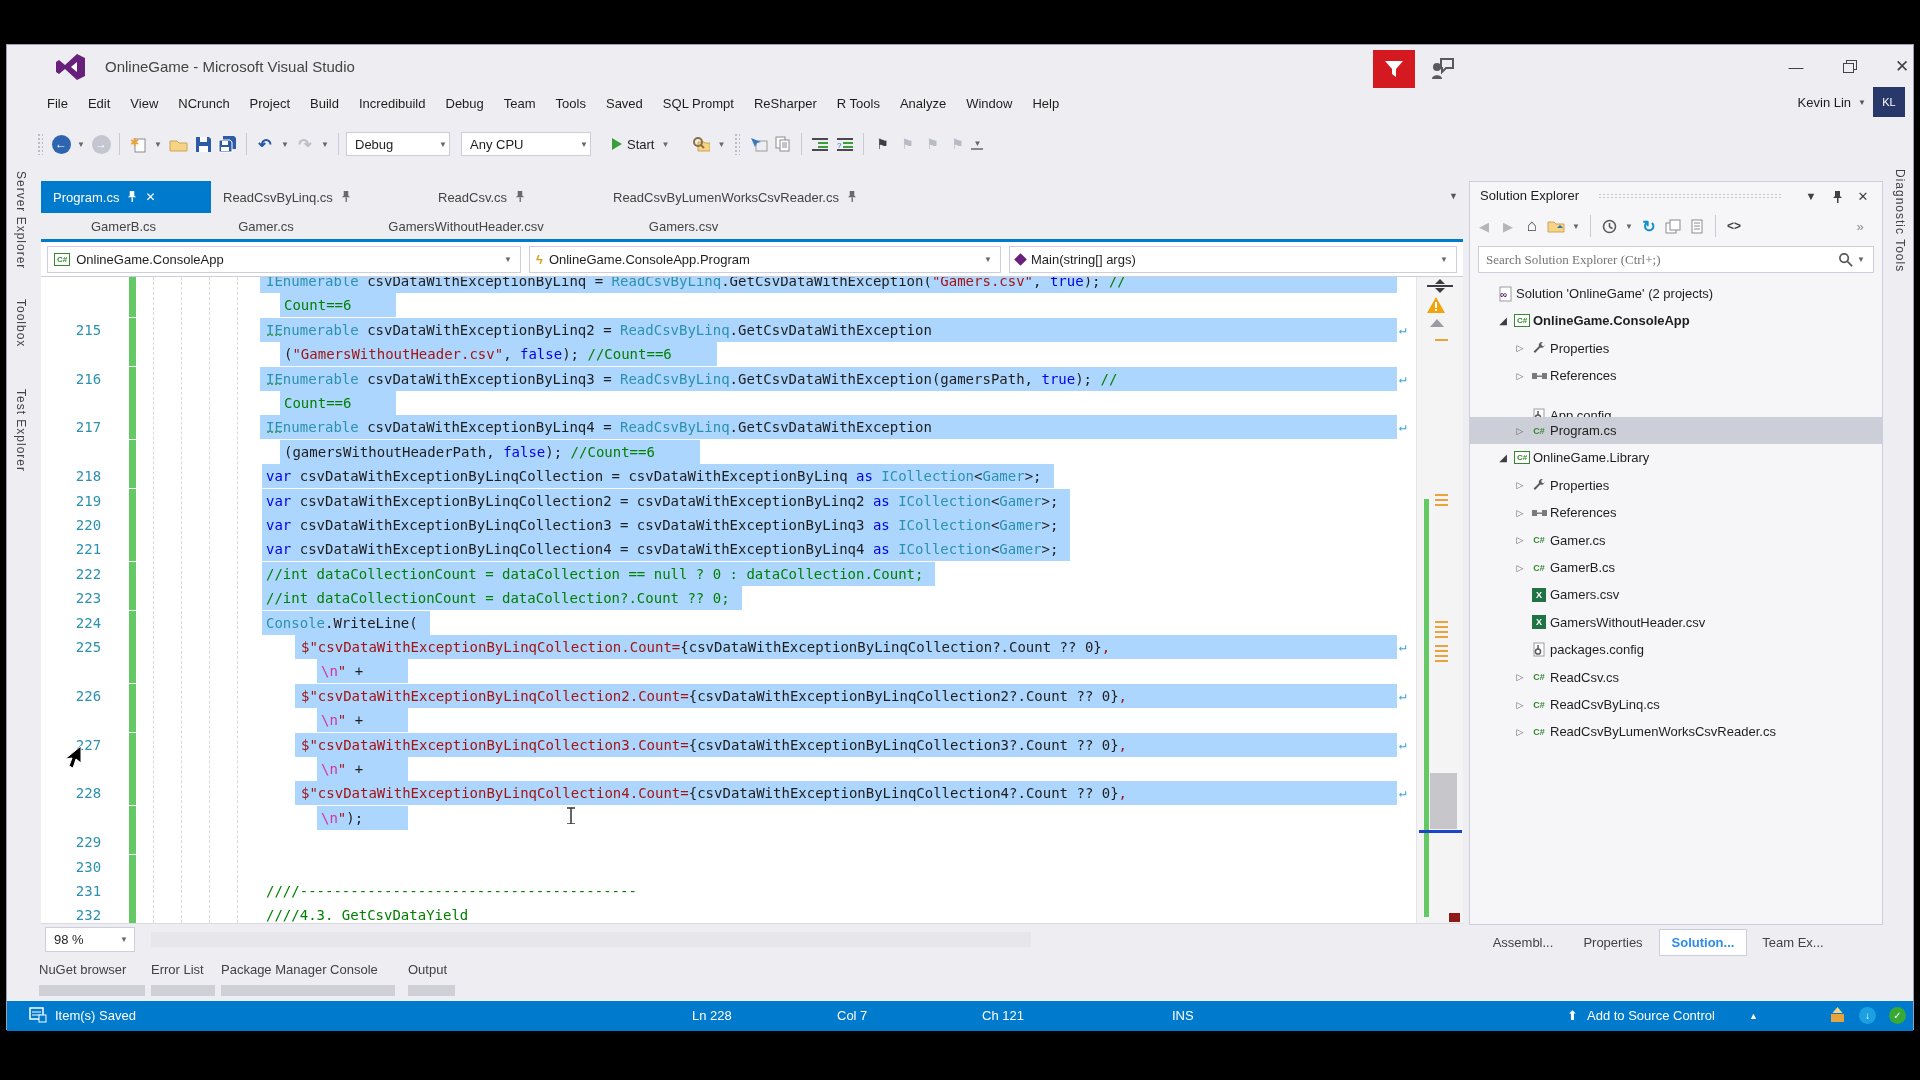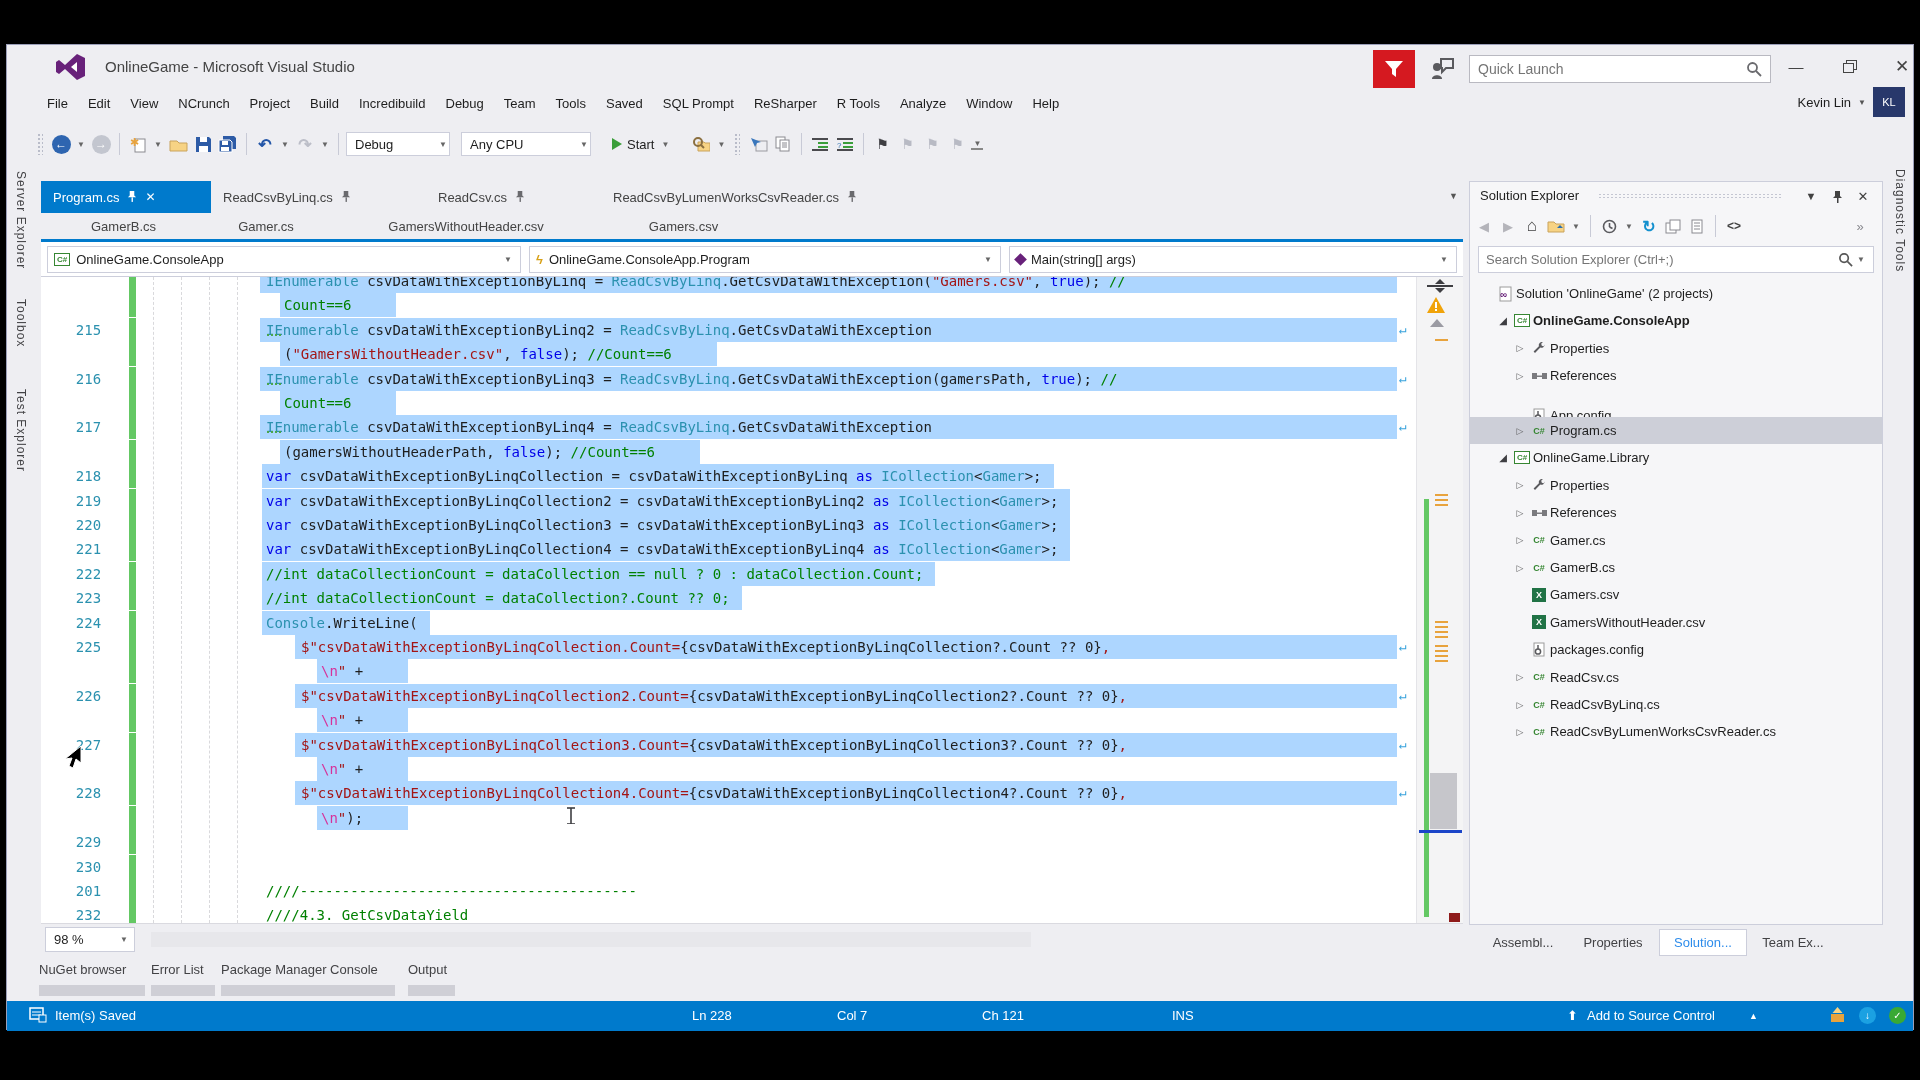--- a/index.html
+++ b/index.html
@@ -80,21 +80,21 @@
   .bp-label{position:absolute;top:917px;font-size:13px;color:#424245;}
   .bp-block{position:absolute;top:940px;height:11px;background:#CFCFD6;}
   
   .sepanel{position:absolute;left:1462px;top:136px;width:414px;height:744px;background:#F6F6F8;border:1px solid #CCCEDB;}
   .se-title{position:absolute;left:10px;top:6px;font-size:13px;color:#1E1E1E;}
   .se-grip{position:absolute;left:128px;top:11px;width:185px;height:6px;background-image:radial-gradient(#C4C6D2 1px,transparent 1.2px);background-size:4px 3px;}
   .se-btn{position:absolute;top:4px;width:22px;height:20px;display:flex;align-items:center;justify-content:center;color:#424242;font-size:11px;}
   .se-toolbar{position:absolute;left:4px;top:28px;width:404px;height:32px;display:flex;align-items:center;gap:4px;}
   .sei{min-width:20px;height:22px;display:flex;align-items:center;justify-content:center;font-size:13px;color:#424242;}
   .se-search{position:absolute;left:8px;top:64px;width:396px;height:27px;background:#fff;border:1px solid #CCCEDB;display:flex;align-items:center;}
-  .se-search input{flex:1;border:0;outline:0;background:transparent;font-size:13px;color:#6A6A6A;padding:0 7px;font-family:Liberation Sans, sans-serif;}
+  .se-search input{flex:1;border:0;outline:0;background:transparent;font-size:13px;color:#6A6A6A;padding:0 7px;font-family:Liberation Serif, serif;}
   .tree{position:absolute;left:0;top:98px;width:100%;}
   .trow{position:absolute;left:0;width:100%;height:27px;display:flex;align-items:center;font-size:13px;color:#1E1E1E;}
   .trow.selected{background:#CDCFD8;}
   .exp{width:16px;text-align:center;font-size:9px;color:#646465;flex:none;}
   .exp.e{color:#3E3E42;font-size:10px;}
   .ticon{width:22px;display:flex;align-items:center;justify-content:center;flex:none;}
   .ic-csf{font:bold 9px "Liberation Sans",sans-serif;color:#368632;}
   .ic-csv{width:14px;height:14px;background:#217346;color:#fff;font:bold 9px/14px "Liberation Sans",sans-serif;text-align:center;}
   .tlabel{white-space:nowrap;}
   .tlabel.b{font-weight:bold;}
@@ -126,27 +126,20 @@
     <div class="red-badge">
       <svg width="20" height="18" viewBox="0 0 20 18">
           <path d="M1 1h18l-7 8v8l-4-3V9z" fill="#fff"></path>
         </svg>
     </div>
     <svg class="feedback-ic" viewBox="0 0 26 24">
         <circle cx="8" cy="10" r="4" fill="#5A5A5E"></circle>
         <path d="M3 22c0-5 10-5 10 0z" fill="#5A5A5E"></path>
         <path d="M12 2h12v9h-7l-4 4v-4h-1z" fill="none" stroke="#5A5A5E" stroke-width="2"></path>
       </svg>
-    <div class="quick-launch">
-      <input placeholder="Quick Launch" style="">
-      <svg width="16" height="16" viewBox="0 0 16 16" style="margin-right:8px">
-          <circle cx="6.5" cy="6.5" r="4.5" fill="none" stroke="#6A6A6E" stroke-width="1.8"></circle>
-          <line x1="10" y1="10" x2="15" y2="15" stroke="#6A6A6E" stroke-width="1.8"></line>
-        </svg>
-    </div>
     <div class="winbtn" style="left:1772px">—</div>
     <div class="winbtn" style="left:1826px">
       <svg width="14" height="13" viewBox="0 0 14 13">
           <rect x="3.5" y="0.5" width="10" height="9" fill="none" stroke="#444"></rect>
           <rect x="0.5" y="3.5" width="10" height="9" fill="#EEEEF2" stroke="#444"></rect>
         </svg>
     </div>
     <div class="winbtn" style="left:1878px;font-size:17px">✕</div>
   </div>
 
@@ -363,21 +356,21 @@
         <div class="code-row" style="top: 358px;"><span class="ln">225</span><span class="chg"></span><span class="selband" style="left: 254px; width: 1102px;"></span><span class="code" style="left: 260px;"><span class="tk s">$"csvDataWithExceptionByLinqCollection.Count=</span><span class="tk p">{csvDataWithExceptionByLinqCollection?.Count ?? 0}</span><span class="tk s">,</span></span><span class="wg">↵</span></div>
         <div class="code-row" style="top: 382.4px;"><span class="chg"></span><span class="code hl" style="left: 280px; padding-right: 45px; margin-left: -4px; padding-left: 4px;"><span class="tk e">\n</span><span class="tk s">"</span><span class="tk p"> +</span></span></div>
         <div class="code-row" style="top: 406.8px;"><span class="ln">226</span><span class="chg"></span><span class="selband" style="left: 254px; width: 1102px;"></span><span class="code" style="left: 260px;"><span class="tk s">$"csvDataWithExceptionByLinqCollection2.Count=</span><span class="tk p">{csvDataWithExceptionByLinqCollection2?.Count ?? 0}</span><span class="tk s">,</span></span><span class="wg">↵</span></div>
         <div class="code-row" style="top: 431.2px;"><span class="chg"></span><span class="code hl" style="left: 280px; padding-right: 45px; margin-left: -4px; padding-left: 4px;"><span class="tk e">\n</span><span class="tk s">"</span><span class="tk p"> +</span></span></div>
         <div class="code-row" style="top: 455.6px;"><span class="ln">227</span><span class="chg"></span><span class="selband" style="left: 254px; width: 1102px;"></span><span class="code" style="left: 260px;"><span class="tk s">$"csvDataWithExceptionByLinqCollection3.Count=</span><span class="tk p">{csvDataWithExceptionByLinqCollection3?.Count ?? 0}</span><span class="tk s">,</span></span><span class="wg">↵</span></div>
         <div class="code-row" style="top: 480px;"><span class="chg"></span><span class="code hl" style="left: 280px; padding-right: 45px; margin-left: -4px; padding-left: 4px;"><span class="tk e">\n</span><span class="tk s">"</span><span class="tk p"> +</span></span></div>
         <div class="code-row" style="top: 504.4px;"><span class="ln">228</span><span class="chg"></span><span class="selband" style="left: 254px; width: 1102px;"></span><span class="code" style="left: 260px;"><span class="tk s">$"csvDataWithExceptionByLinqCollection4.Count=</span><span class="tk p">{csvDataWithExceptionByLinqCollection4?.Count ?? 0}</span><span class="tk s">,</span></span><span class="wg">↵</span></div>
         <div class="code-row" style="top: 528.8px;"><span class="chg"></span><span class="code hl" style="left: 280px; padding-right: 45px; margin-left: -4px; padding-left: 4px;"><span class="tk e">\n</span><span class="tk s">"</span><span class="tk p">);</span></span></div>
         <div class="code-row" style="top: 553.2px;"><span class="ln">229</span><span class="chg"></span><span class="code" style="left: 225px;"></span></div>
         <div class="code-row" style="top: 577.6px;"><span class="ln">230</span><span class="chg"></span><span class="code" style="left: 225px;"></span></div>
-        <div class="code-row" style="top: 602px;"><span class="ln">201</span><span class="chg"></span><span class="code" style="left: 225px;"><span class="tk c">////----------------------------------------</span></span></div>
+        <div class="code-row" style="top: 602px;"><span class="ln">231</span><span class="chg"></span><span class="code" style="left: 225px;"><span class="tk c">////----------------------------------------</span></span></div>
         <div class="code-row" style="top: 626.4px;"><span class="ln">232</span><span class="chg"></span><span class="code" style="left: 225px;"><span class="tk c">////4.3. GetCsvDataYield</span></span></div>
       </div>
   </div>
 
   <div class="vscroll">
     <svg style="position:absolute;left:6px;top:2px" width="34" height="14">
         <path d="M17 0l5 5h-10z" fill="#3E3E42"></path>
         <rect x="4" y="6" width="26" height="2" fill="#3E3E42"></rect>
         <path d="M17 14l-5-5h10z" fill="#3E3E42"></path>
       </svg>
@@ -624,21 +617,21 @@
             <span class="ic-csf">C#</span>
           </span>
           <span class="tlabel">ReadCsvByLumenWorksCsvReader.cs</span>
         </div>
       </div>
   </div>
 
   <div>
       <span class="setab" style="left: 1472px; width: 88px;">Assembl...</span>
       <span class="setab" style="left: 1562px; width: 88px;">Properties</span>
-      <span class="setab active" style="left: 1652px; width: 88px;">Solution...</span>
+      <span class="setab active" style="left: 1652px; width: 88px; font-weight: bold;">Solution...</span>
       <span class="setab" style="left: 1742px; width: 88px;">Team Ex...</span>
     </div>
 
   <div>
       <span class="vtab" style="left: 7px; top: 126px;">Server Explorer</span>
       <span class="vtab" style="left: 7px; top: 254px;">Toolbox</span>
       <span class="vtab" style="left: 7px; top: 344px;">Test Explorer</span>
     </div>
 
   <div>

